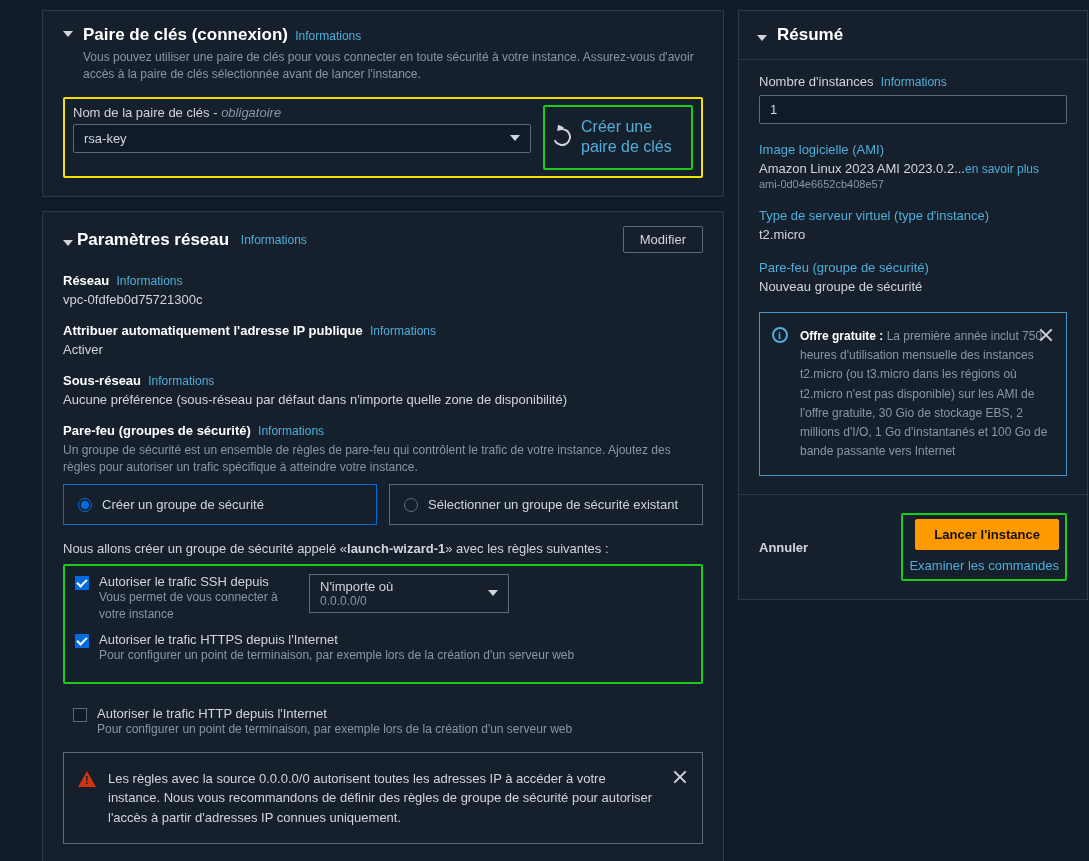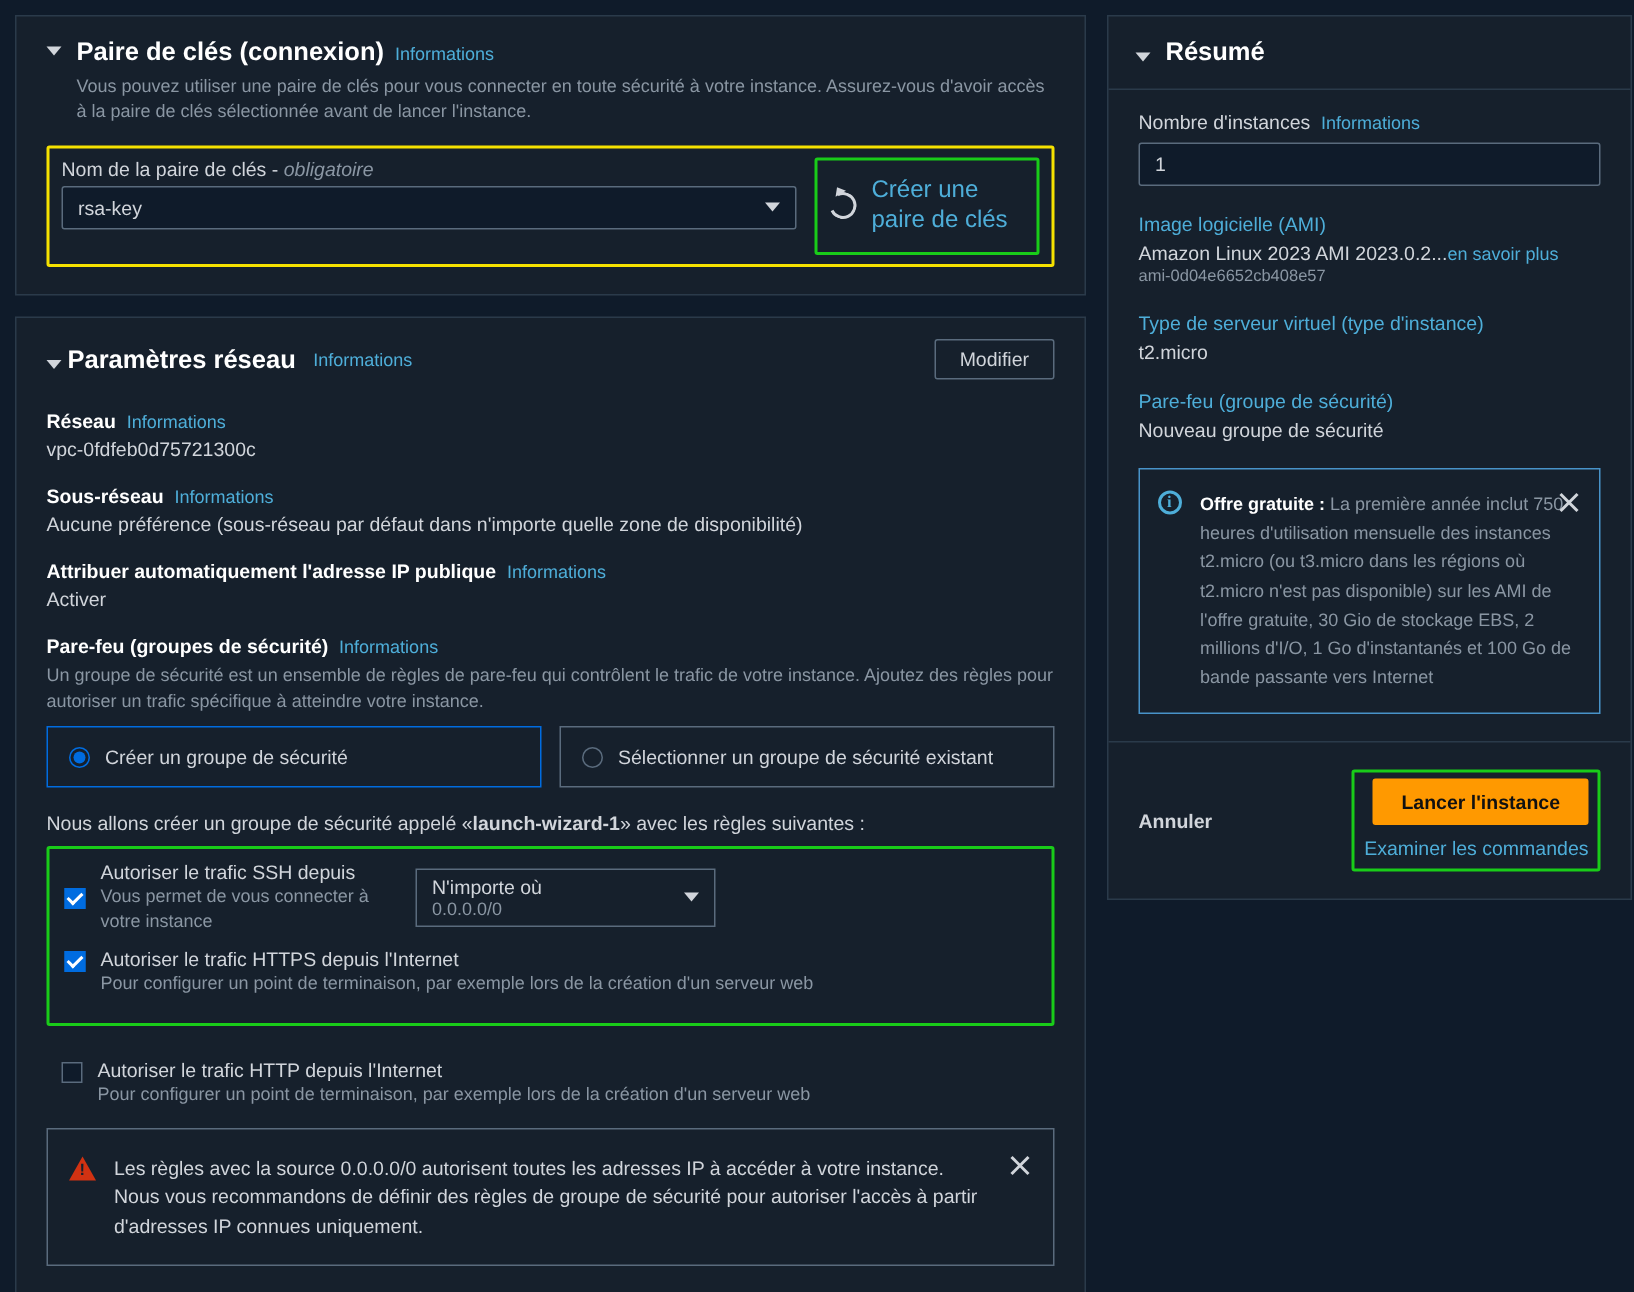--- a/index.html
+++ b/index.html
@@ -21,20 +21,21 @@
     font-family:"Amazon Ember","Helvetica Neue",Arial,sans-serif;
     font-size:13px; color:var(--text);
     display:flex; gap:14px;
   }
   a.link{color:var(--link); text-decoration:none; font-size:12px;}
   .col-main{flex:0 0 714px; display:flex; flex-direction:column; gap:14px;}
   .col-side{flex:1; min-width:350px;}
   .panel{
     background:var(--panel);
     border:1px solid var(--panel-border);
+    margin-left:32px;
   }
   .panel-head{
     display:flex; align-items:flex-start; gap:10px;
     padding:14px 20px 8px 20px;
   }
   .chev{width:0;height:0;border-left:5px solid transparent;border-right:5px solid transparent;border-top:6px solid var(--text);margin-top:6px;flex:none;}
   .panel-title{font-weight:700;font-size:17px;color:#fff;}
   .panel-desc{font-size:12px;color:var(--text-dim);margin-top:4px;line-height:1.4;}
   .panel-body{padding:6px 20px 18px 20px;}
   .label{font-size:13px;color:var(--text);margin-bottom:4px;}
@@ -70,21 +71,21 @@
   .radio-card{flex:1;border:1px solid var(--input-border);padding:12px 14px;display:flex;gap:10px;align-items:flex-start;cursor:pointer;}
   .radio-card.sel{border-color:var(--radio-blue);}
   .radio{width:14px;height:14px;border:1px solid var(--input-border);border-radius:50%;flex:none;margin-top:1px;position:relative;}
   .radio.on{border-color:var(--radio-blue);}
   .radio.on::after{content:"";position:absolute;inset:2px;background:var(--radio-blue);border-radius:50%;}
   .rule-group{padding:8px 10px;}
   .checkrow{display:flex;gap:10px;align-items:flex-start;margin-bottom:10px;}
   .cbx{width:14px;height:14px;border:1px solid var(--input-border);flex:none;margin-top:2px;position:relative;background:var(--input-bg);}
   .cbx.on{background:var(--radio-blue);border-color:var(--radio-blue);}
   .cbx.on::after{content:"";position:absolute;left:3px;top:0px;width:4px;height:8px;border:solid #fff;border-width:0 2px 2px 0;transform:rotate(45deg);}
-  .ssh-row{display:flex;align-items:center;}
+  .ssh-row{display:flex;align-items:flex-start;}
   .ssh-left{flex:0 0 200px;}
   .ssh-select{flex:0 0 200px;}
   .mini-select{border:1px solid var(--input-border);padding:4px 10px;display:flex;align-items:center;justify-content:space-between;}
   .mini-select .val{font-size:13px;}
   .mini-select .sub{font-size:12px;color:var(--text-dim);}
   .warning{display:flex;gap:12px;align-items:flex-start;border:1px solid var(--input-border);padding:16px 14px;margin-top:14px;}
   .warn-icon{width:0;height:0;border-left:9px solid transparent;border-right:9px solid transparent;border-bottom:16px solid #d13212;flex:none;position:relative;margin-top:2px;}
   .warn-icon::after{content:"!";position:absolute;left:-2px;top:3px;color:#16202c;font-weight:bold;font-size:11px;}
   .close-x{width:16px;height:16px;position:relative;cursor:pointer;flex:none;}
   .close-x::before,.close-x::after{content:"";position:absolute;left:7px;top:0;width:2px;height:16px;background:var(--text);}
@@ -148,28 +149,28 @@
       </div>
       <button class="btn-outline">Modifier</button>
     </div>
     <div class="panel-body">
       <div class="field">
         <span class="field-lbl">Réseau</span>
         &nbsp;<a class="link">Informations</a>
         <div class="field-val">vpc-0fdfeb0d75721300c</div>
       </div>
       <div class="field">
+        <span class="field-lbl">Attribuer automatiquement l'adresse IP publique</span>
+        &nbsp;<a class="link">Informations</a>
+        <div class="field-val">Activer</div>
+      </div>
+      <div class="field">
         <span class="field-lbl">Sous-réseau</span>
         &nbsp;<a class="link">Informations</a>
         <div class="field-val">Aucune préférence (sous-réseau par défaut dans n'importe quelle zone de disponibilité)</div>
-      </div>
-      <div class="field">
-        <span class="field-lbl">Attribuer automatiquement l'adresse IP publique</span>
-        &nbsp;<a class="link">Informations</a>
-        <div class="field-val">Activer</div>
       </div>
       <div class="field">
         <span class="field-lbl">Pare-feu (groupes de sécurité)</span>
         &nbsp;<a class="link">Informations</a>
         <div class="small" style="margin-top:4px">Un groupe de sécurité est un ensemble de règles de pare-feu qui contrôlent le trafic de votre instance. Ajoutez des règles pour autoriser un trafic spécifique à atteindre votre instance.</div>
         <div class="radio-row">
           <div class="radio-card sel">
             <div class="radio on"></div>
             <span>Créer un groupe de sécurité</span>
           </div>

